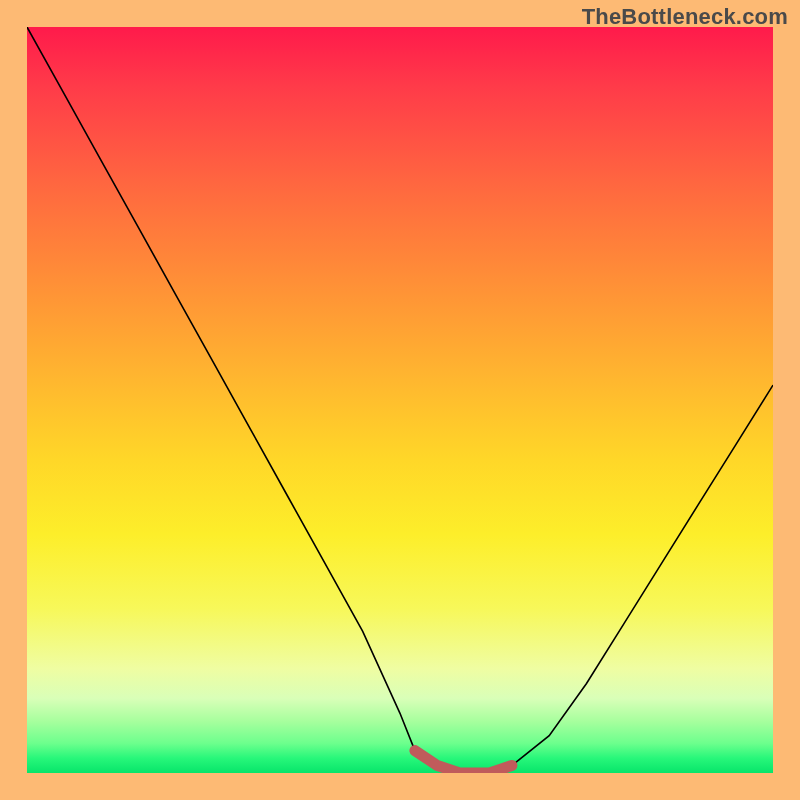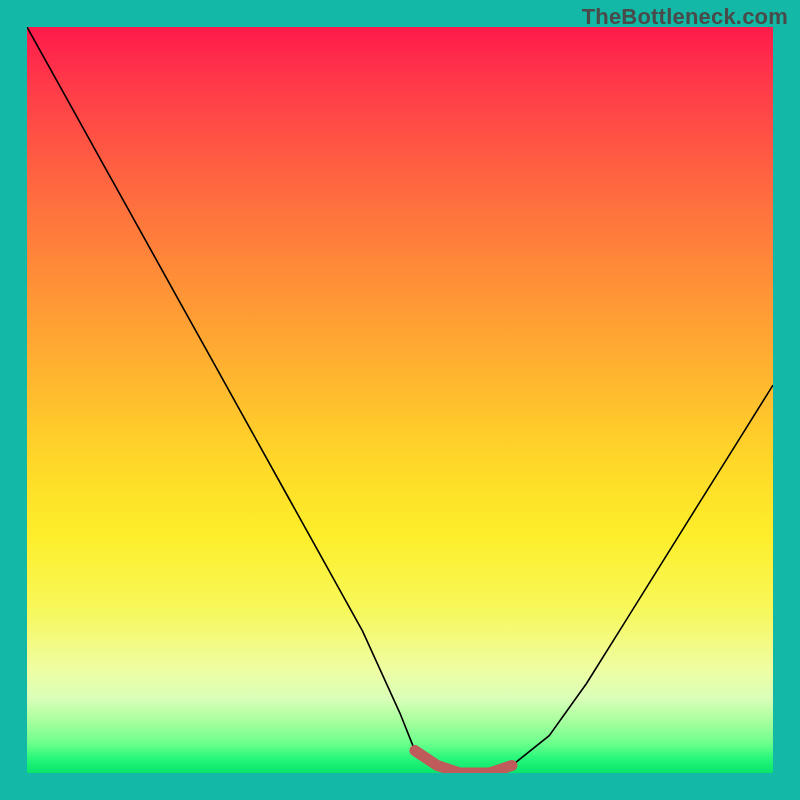--- a/index.html
+++ b/index.html
@@ -8,21 +8,21 @@
     width: 800px;
     height: 800px;
     background: #000;
     overflow: hidden;
     font-family: Arial, Helvetica, sans-serif;
   }
   .frame {
     position: relative;
     width: 800px;
     height: 800px;
-    background: #14b8a6;
+    background: #fdba74;
   }
   .watermark {
     position: absolute;
     top: 4px;
     right: 12px;
     color: #4a4a4a;
     font-size: 22px;
     font-weight: 600;
     letter-spacing: 0.2px;
     z-index: 10;

